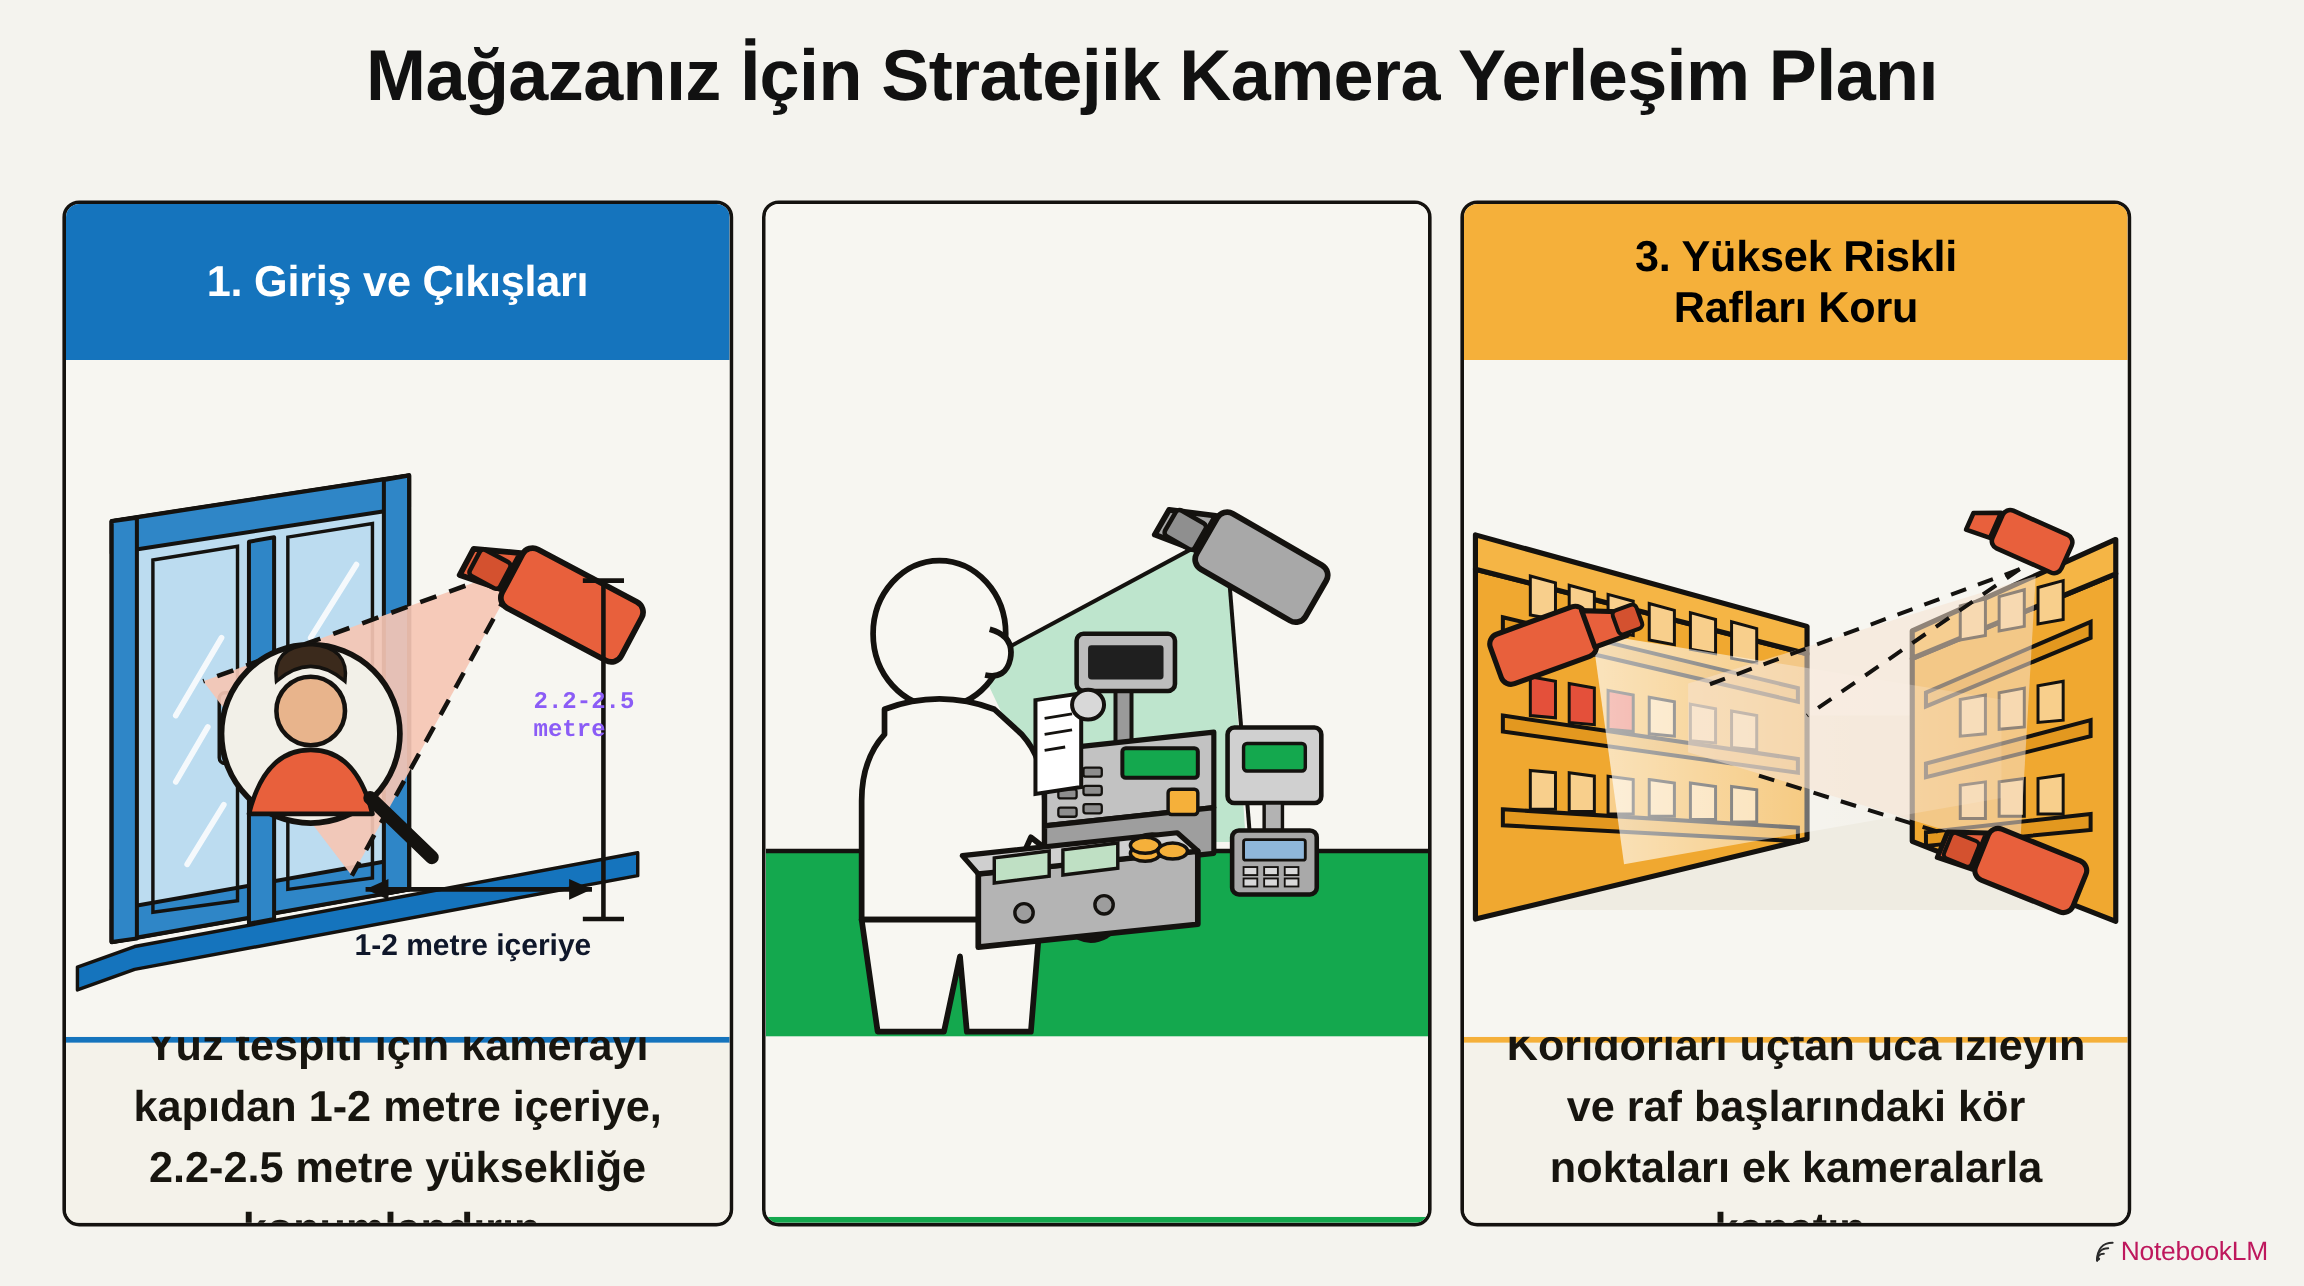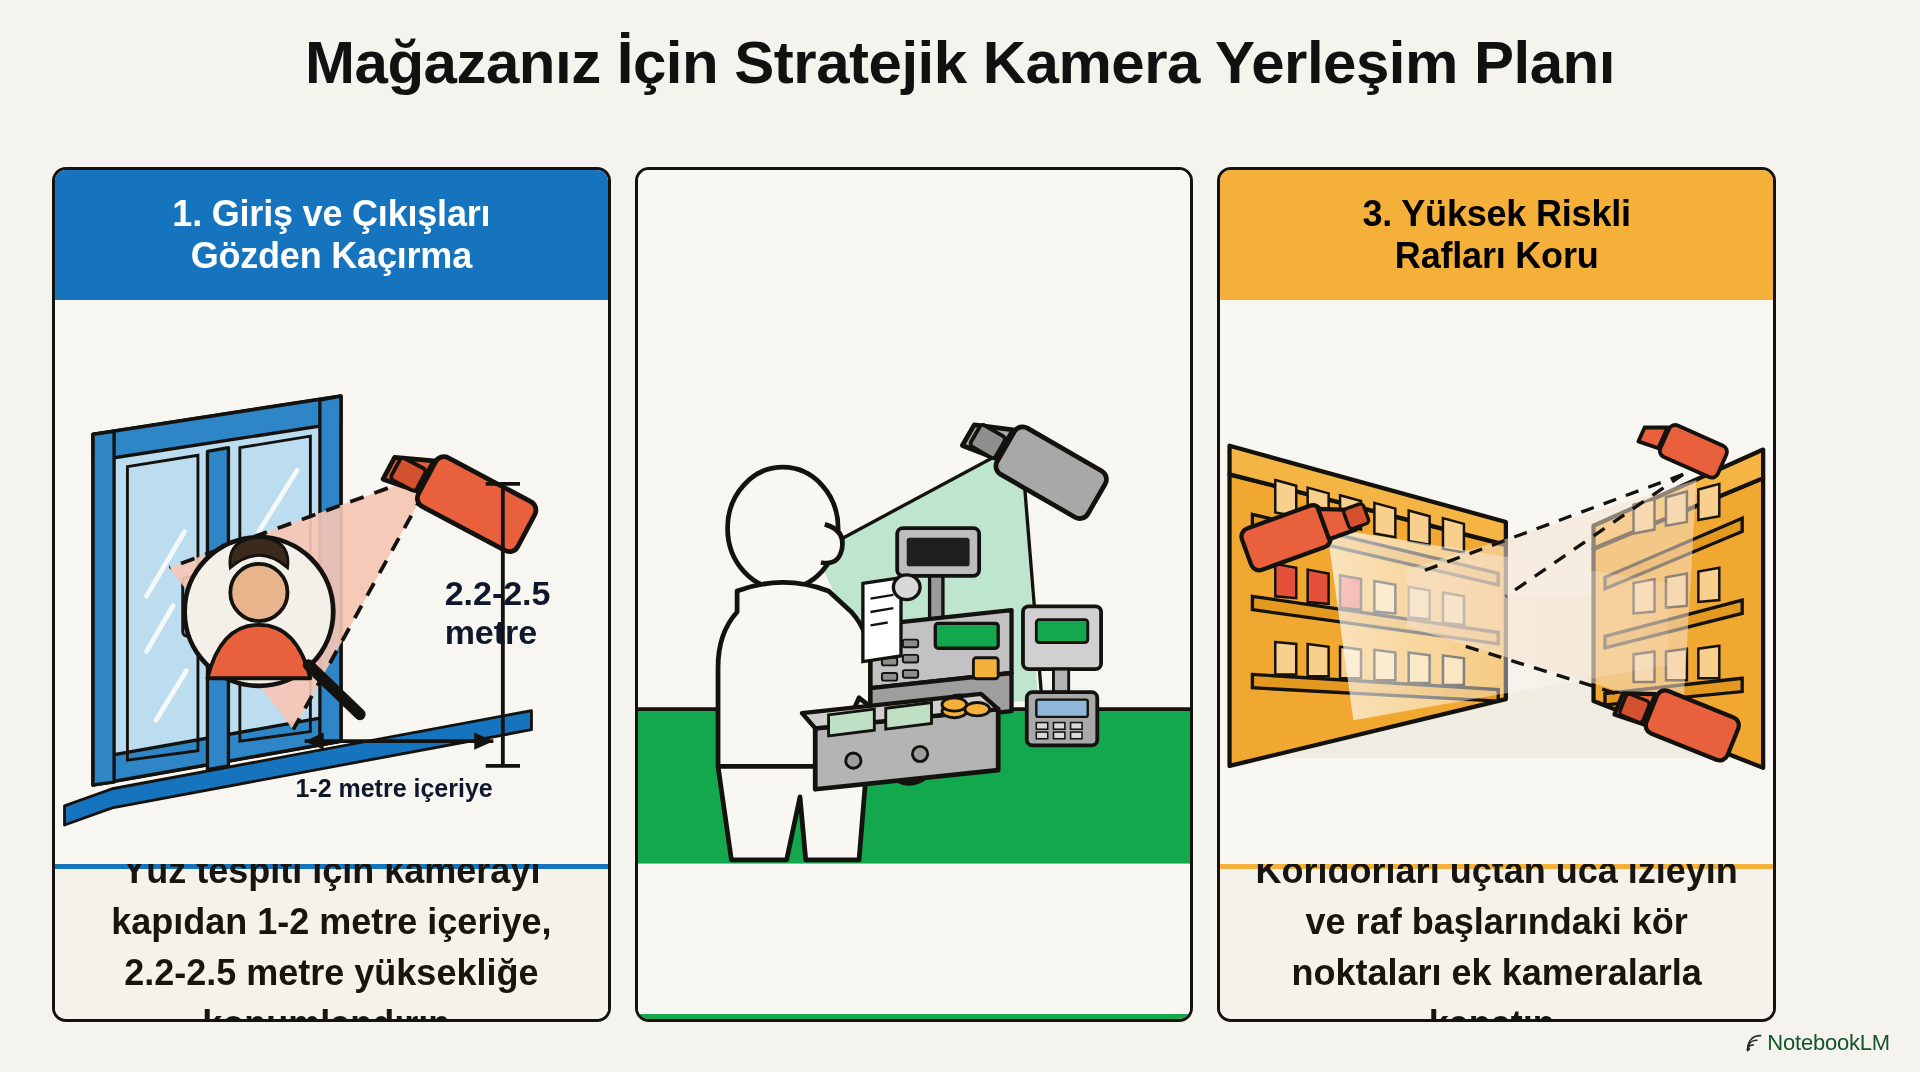--- a/index.html
+++ b/index.html
@@ -95,39 +95,38 @@
 
   
   .watermark {
     position: absolute;
     right: 30px; bottom: 16px;
     display: flex;
     align-items: center;
     gap: 1px;
     font-size: 22px;
     font-weight: 500;
-    color: #14532d;
+    color: #be185d;
     letter-spacing: -0.2px;
   }
   .watermark svg { display: block; }
 </style>
 </head>
 <body>
 
 <div id="root">
 
   <h1 class="page-title">Mağazanız İçin Stratejik Kamera Yerleşim Planı</h1>
 
   <div class="panels">
 
     <section class="panel panel-1">
       <header class="panel-header">
         <span>
           <span>1. Giriş ve Çıkışları</span><br>
-          <span>Gözden Kaçırma</span>
         </span>
       </header>
 
       <div class="illus">
         <svg viewBox="0 0 580 570" preserveAspectRatio="xMidYMid meet">
 
           <g>
             <path d="M10 520 L60 502 L500 420 L500 440 L60 522 L10 540 Z" fill="#1574bd" stroke="#14120f" stroke-width="3" stroke-linejoin="round"></path>
           </g>
 
@@ -184,21 +183,21 @@
             <line x1="452" y1="478" x2="488" y2="478" stroke="#14120f" stroke-width="4"></line>
           </g>
 
           <g>
             <line x1="262" y1="452" x2="460" y2="452" stroke="#14120f" stroke-width="4"></line>
             <path d="M262 452 l20 -9 l0 18 Z" fill="#14120f"></path>
             <path d="M460 452 l-20 -9 l0 18 Z" fill="#14120f"></path>
           </g>
         </svg>
 
-        <div style="position:absolute; left:70.5%; top:48.5%; font-size:34px; font-weight:700; color:#0f172a; line-height:1.16;">
+        <div style="position:absolute; left:70.5%; top:48.5%; font-size:20px; font-weight:700; color:#8b5cf6; line-height:1.16;font-family:Liberation Mono, monospace;">
           <span>2.2-2.5</span><br>
           <span>metre</span>
         </div>
         <div style="position:absolute; left:43.5%; top:84%; font-size:25px; font-weight:700; color:#0f172a; white-space:nowrap;">1-2 metre içeriye</div>
       </div>
 
       <div class="panel-rule"></div>
       <div class="panel-caption">Yüz tespiti için kamerayı kapıdan 1-2 metre içeriye, 2.2-2.5 metre yüksekliğe konumlandırın.</div>
     </section>
 

